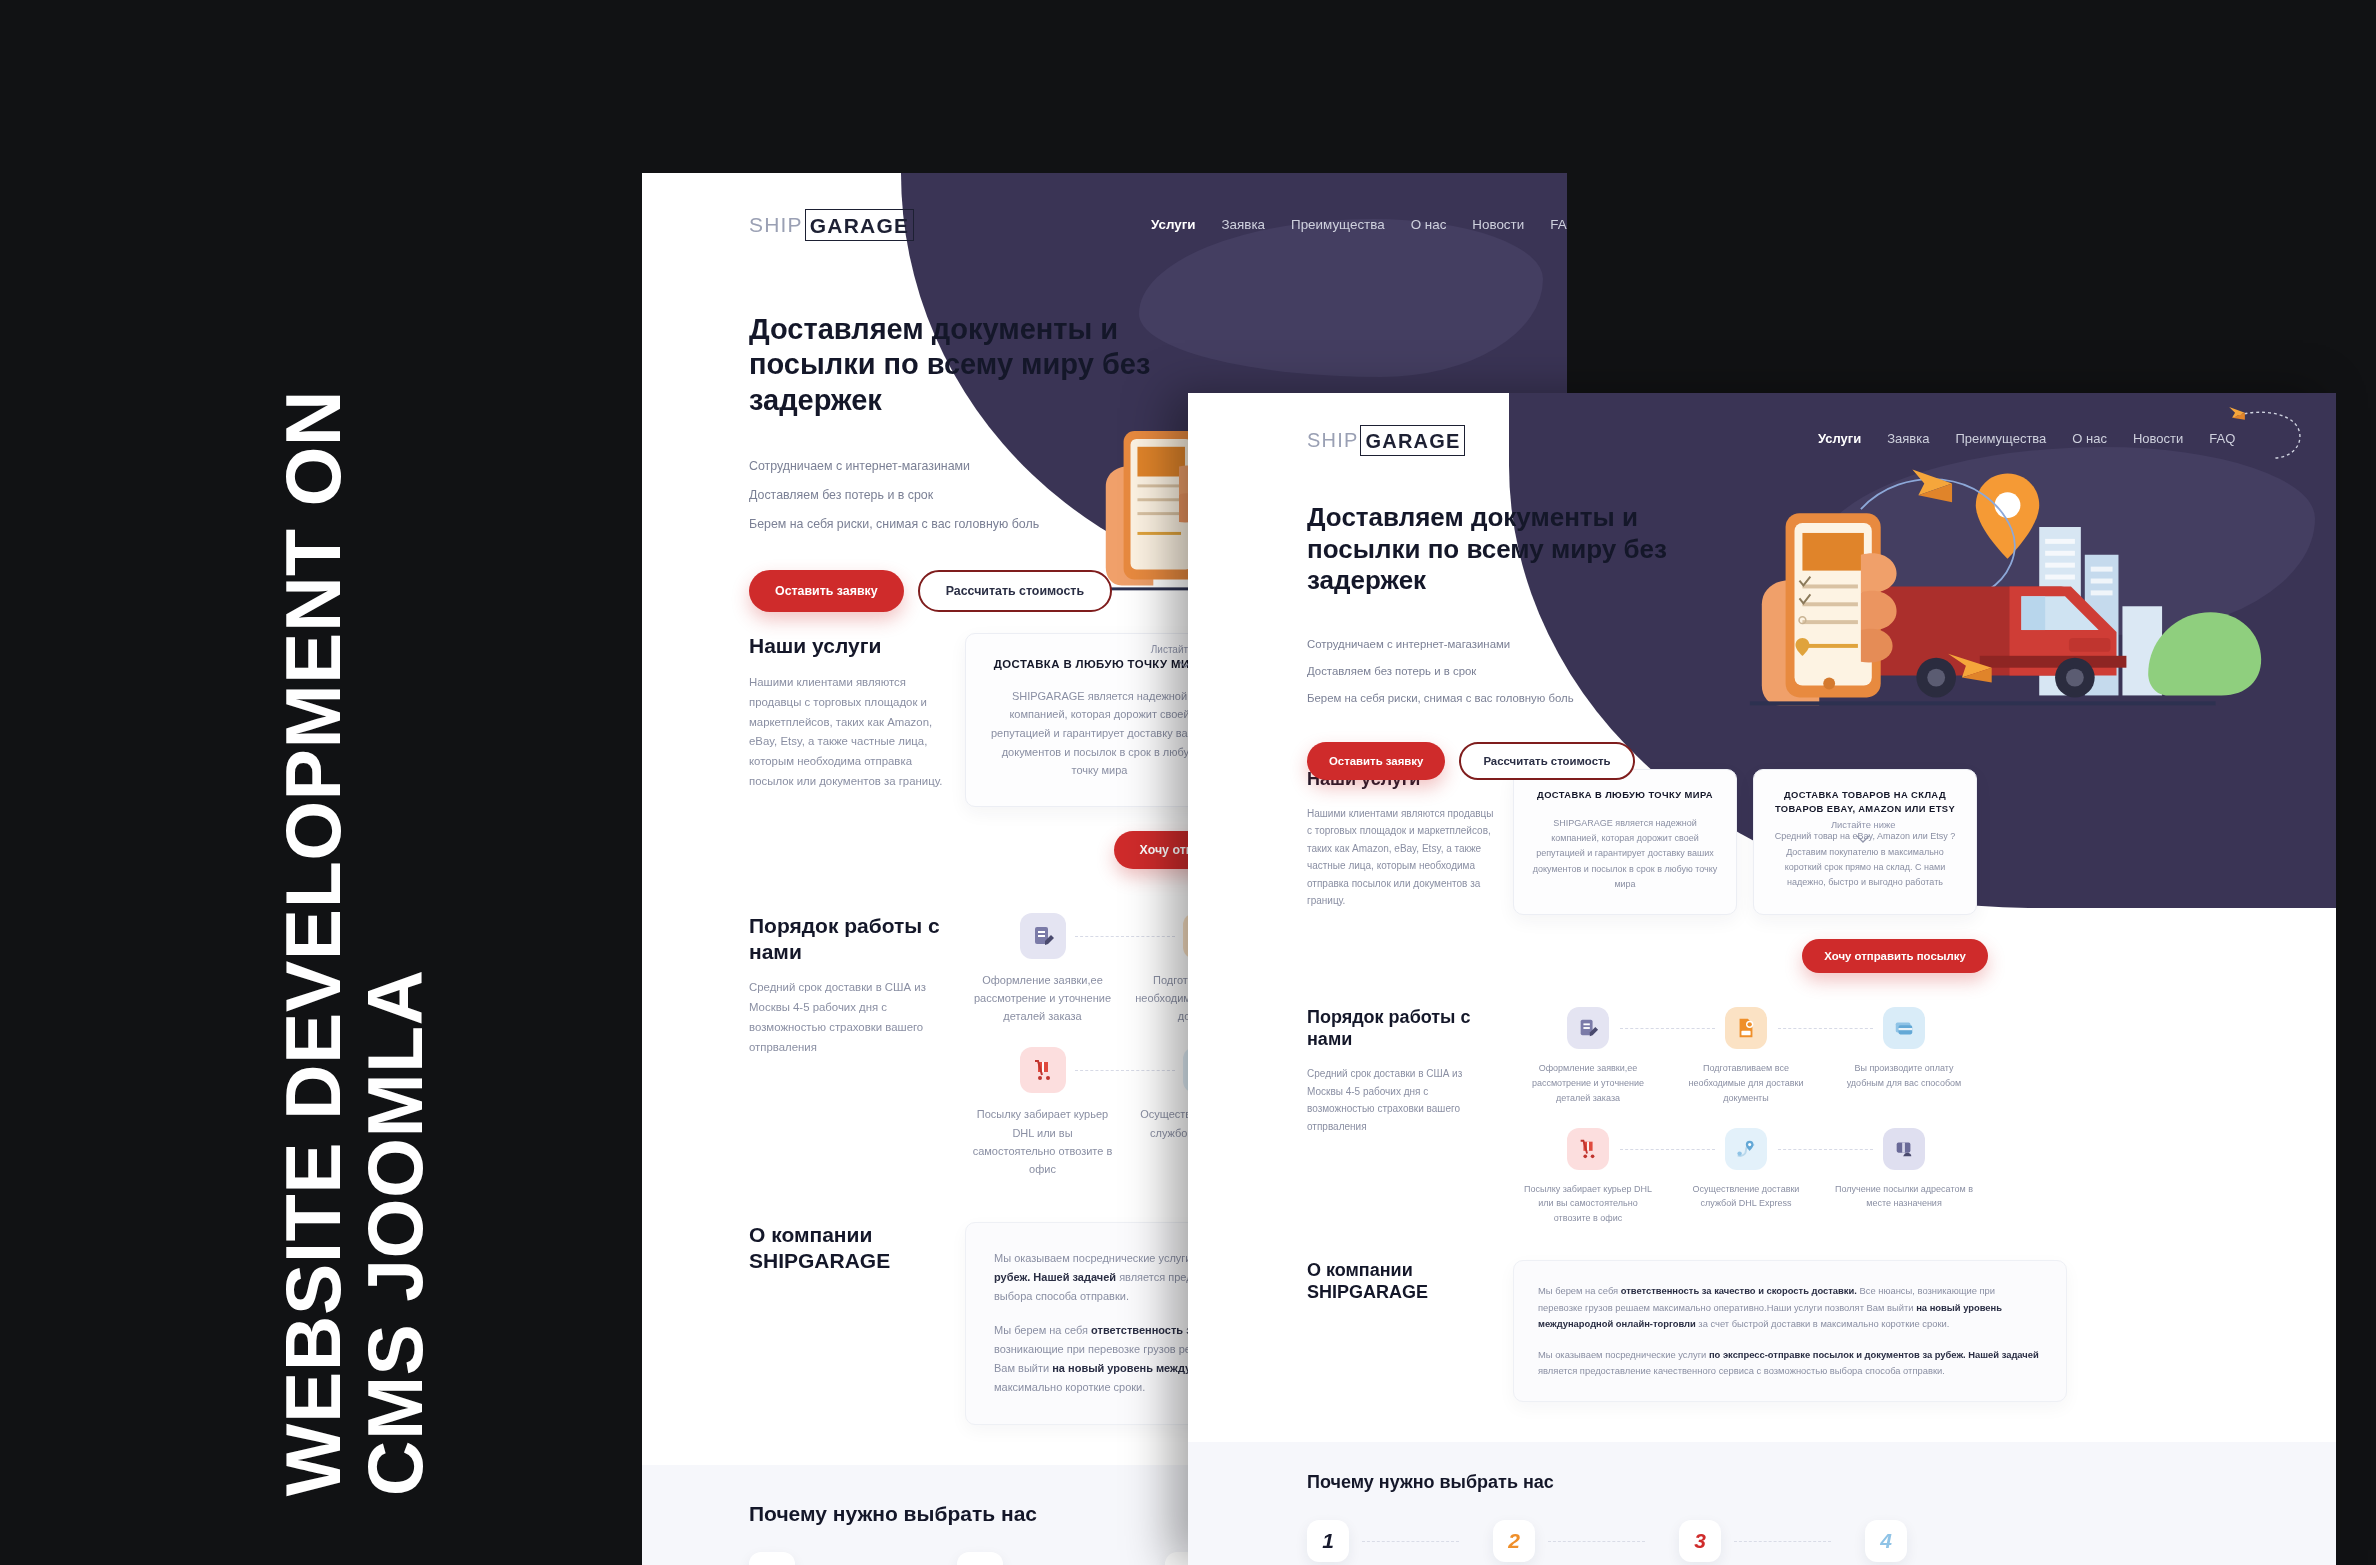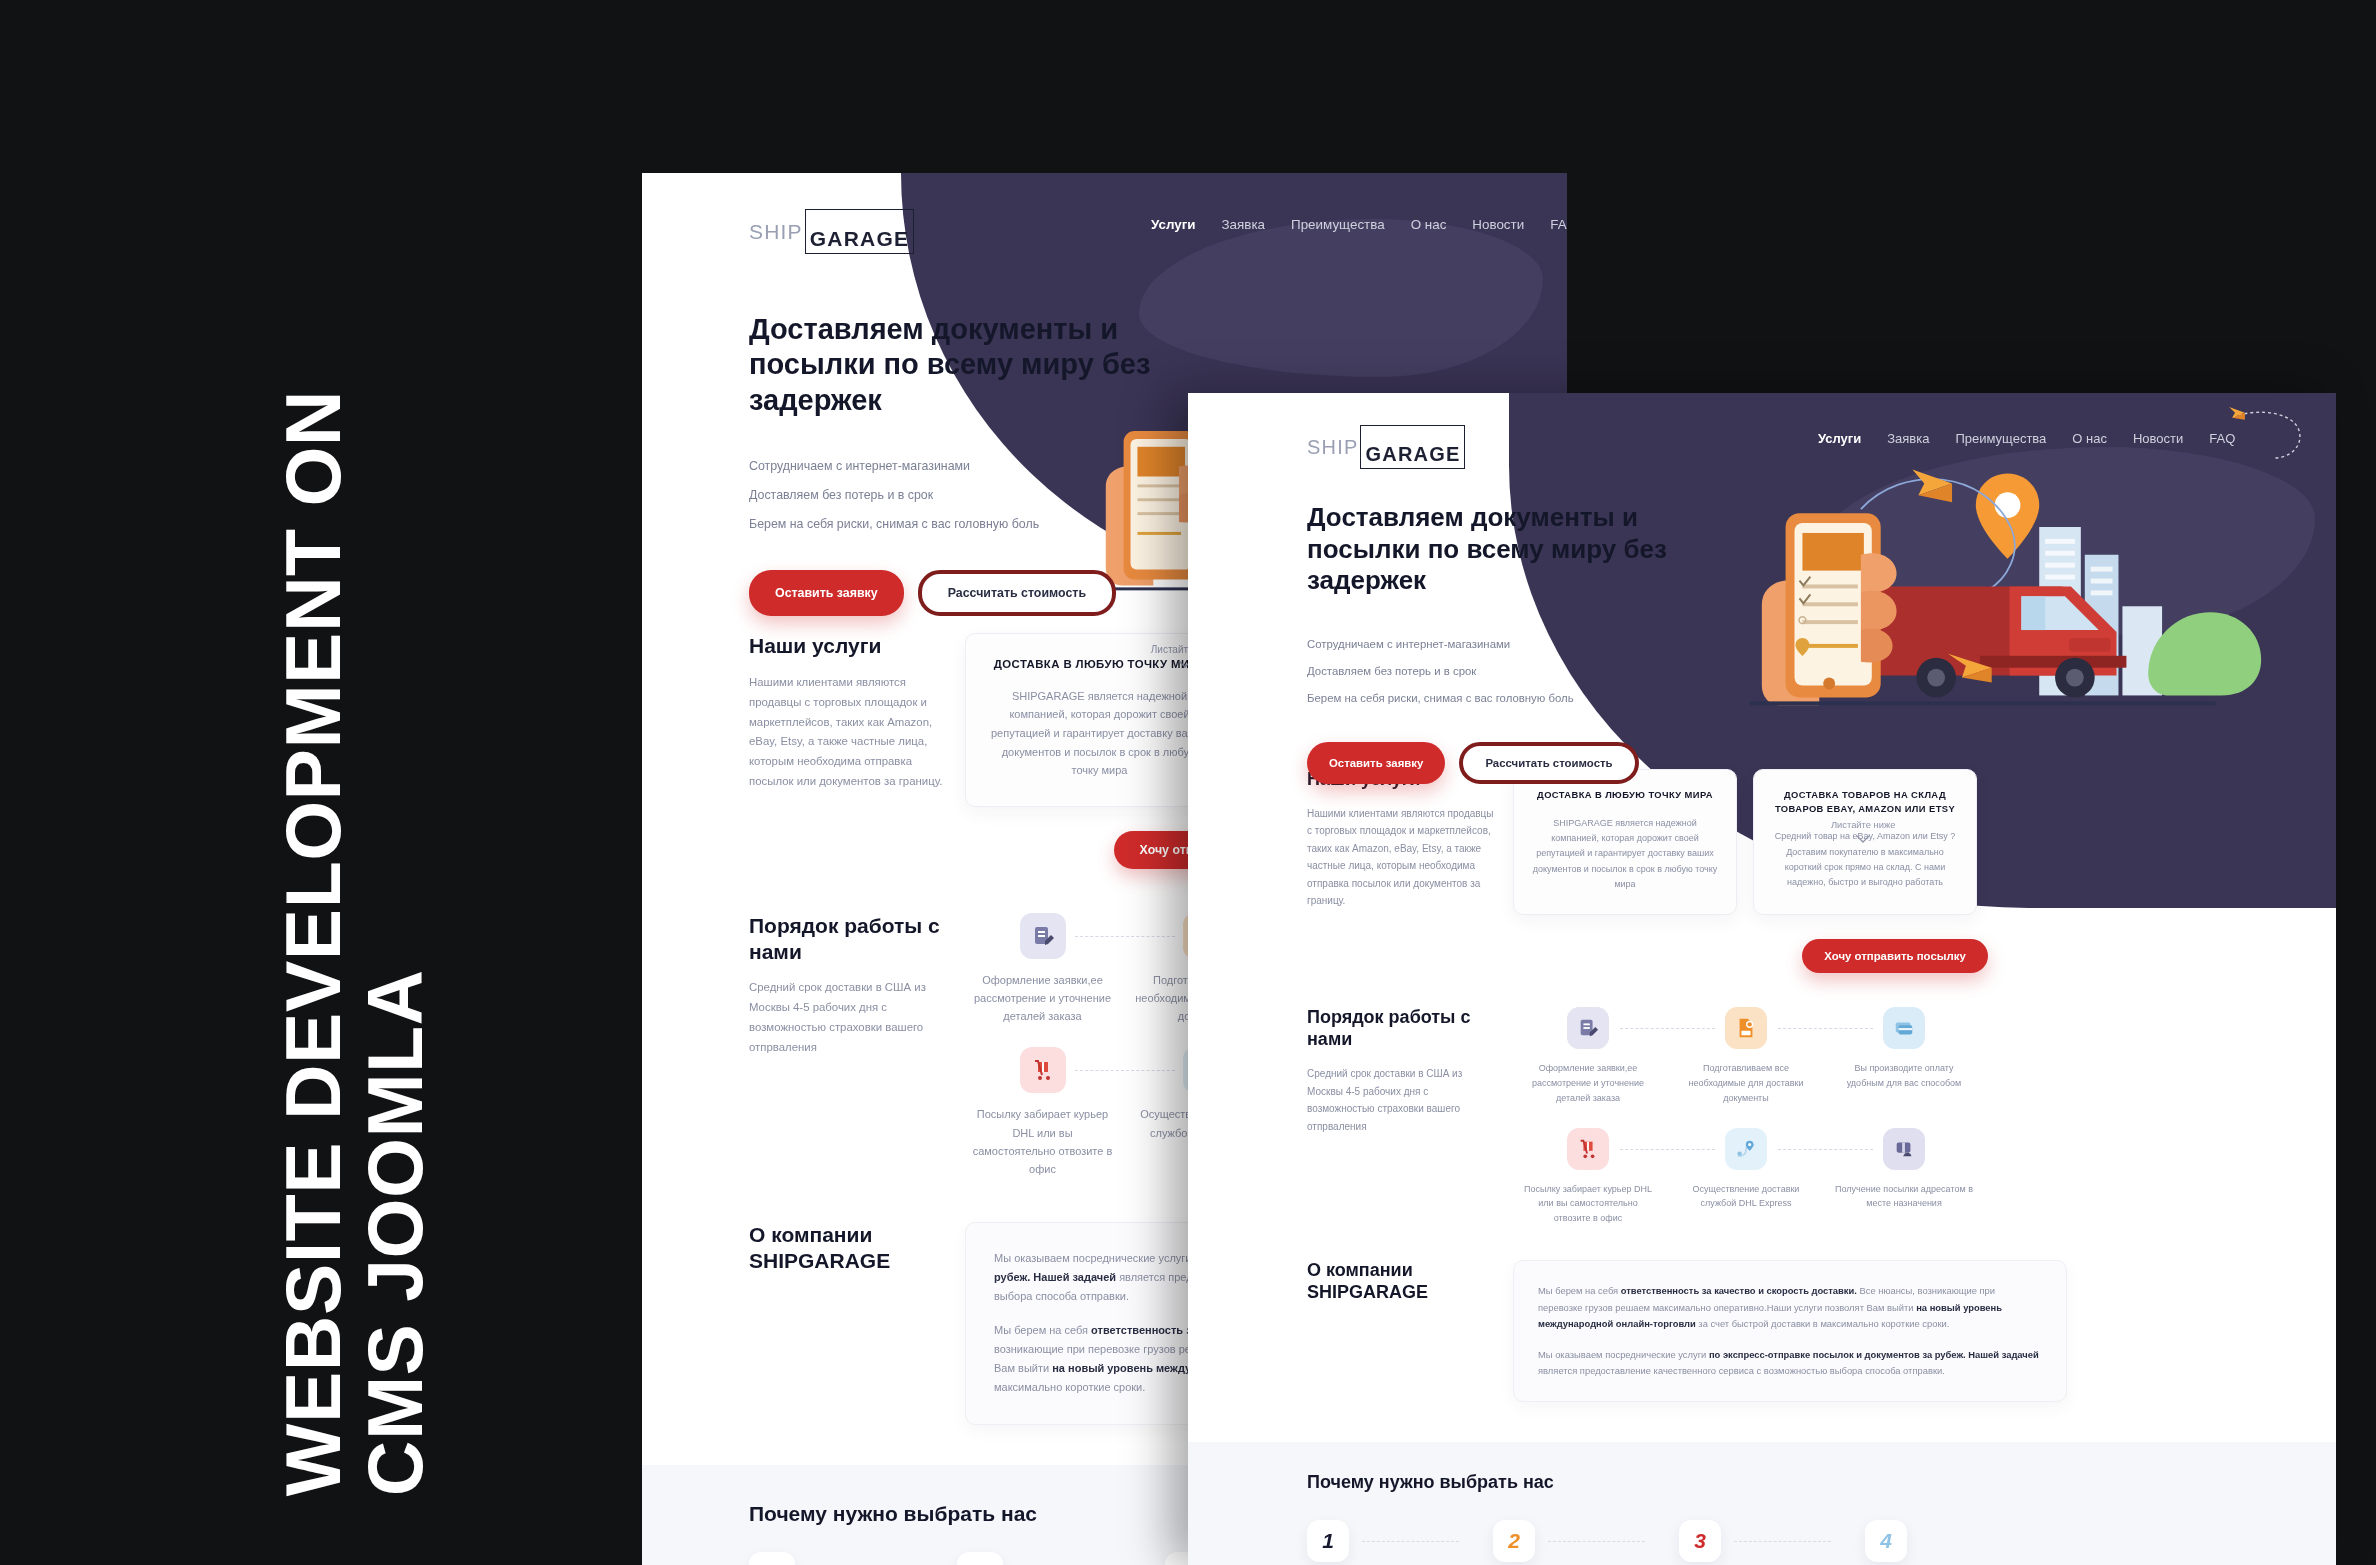--- a/index.html
+++ b/index.html
@@ -85,21 +85,21 @@
     font-weight: 700;
     letter-spacing: 1.2px;
     z-index: 5;
   }
   .mock-a .logo { left: 107px; top: 36px; font-size: 21px; }
   .mock-b .logo { left: 119px; top: 32px; font-size: 20px; }
   .logo .ship { color: #9aa0b4; font-weight: 400; }
   .logo .garage {
     color: #1d2033;
     border: 1.5px solid #1d2033;
-    padding: 17px 4px 2px 4px;
+    padding: 4px 4px 2px 4px;
     margin-left: 2px;
   }
 
   .nav {
     position: absolute;
     display: flex;
     gap: 26px;
     z-index: 6;
     color: #cfd1de;
     margin-left: 36px;
@@ -143,21 +143,21 @@
   .mock-b .btn { font-size: 11.4px; padding: 11px 22px; }
   .btn-primary {
     background: #cf2b2b;
     color: #fff;
     box-shadow: 0 8px 18px rgba(207,43,43,0.28);
     text-align: center;
   }
   .btn-ghost {
     background: #fff;
     color: #2a2e44;
-    border: 4px solid #7f1d1d;
+    border: 2px solid #7f1d1d;
   }
 
   
   .illus { position: absolute; bottom: 0; z-index: 6; }
   .mock-a .illus { left: 426px; bottom: -36px; width: 426px; height: 297px; }
   .mock-b .illus { left: 554px; bottom: -10px; width: 535px; height: 327px; }
 
   .scroll-hint {
     position: absolute;
     text-align: center;

